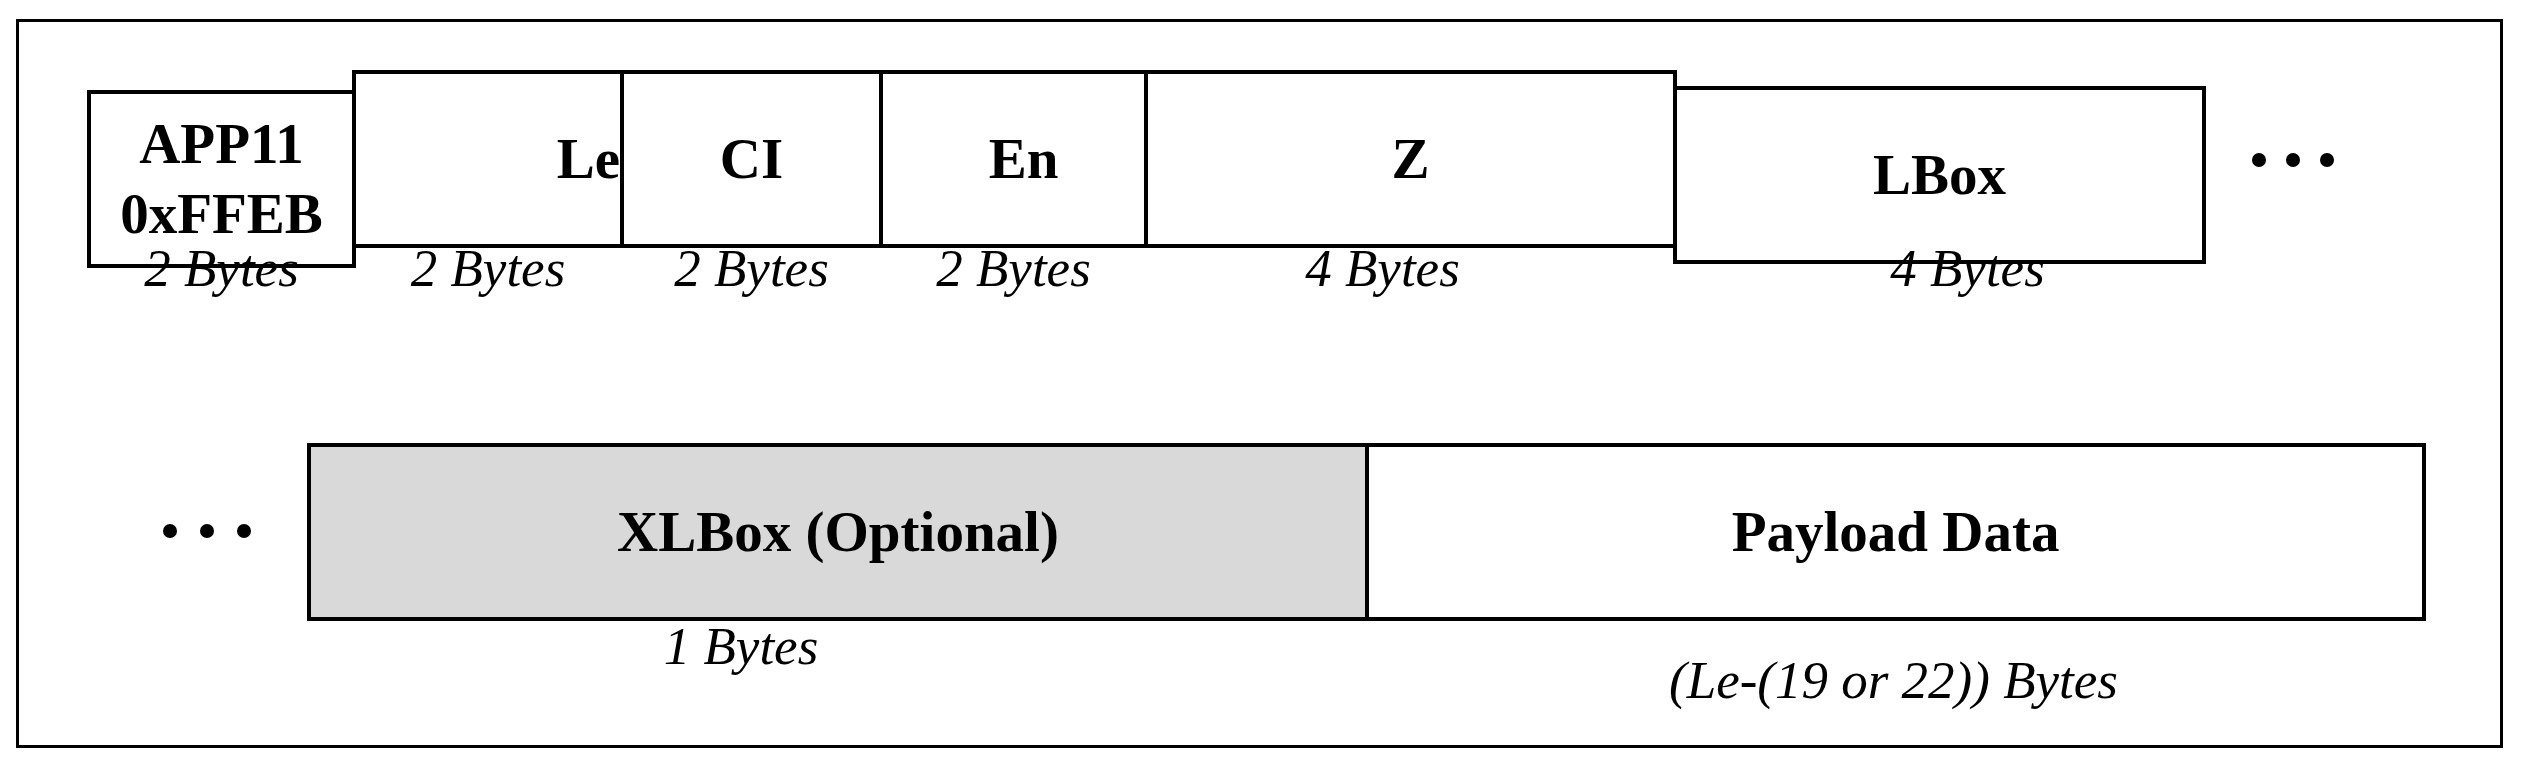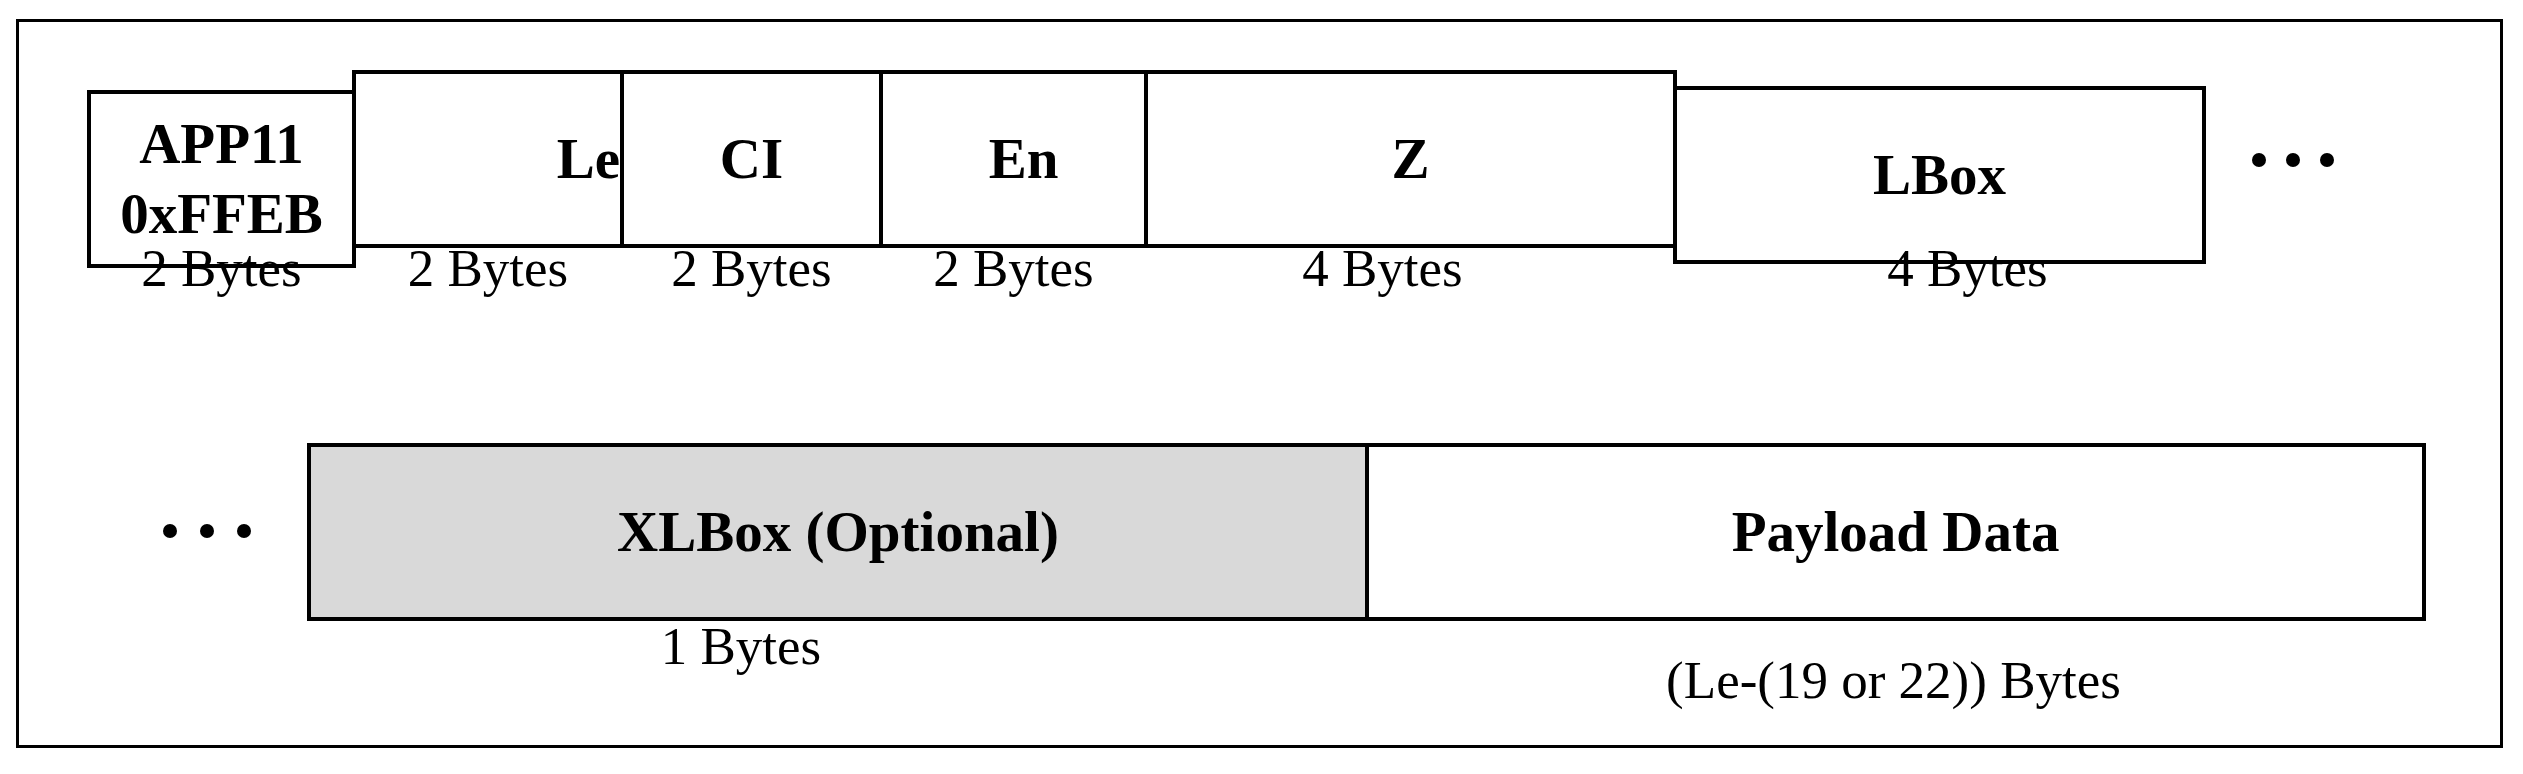--- a/index.html
+++ b/index.html
@@ -18,21 +18,21 @@
   .b-app11 {left:87px;  top:70px; width:269px; height:178px;margin-top:20px;}
   .b-le    {left:352px; top:70px; width:272px; height:178px;align-items:flex-end;}
   .b-ci    {left:620px; top:70px; width:263px; height:178px;align-items:center;}
   .b-en    {left:879px; top:70px; width:269px; height:178px;padding-left:20px;}
   .b-z     {left:1144px;top:70px; width:533px; height:178px;}
   .b-lbox  {left:1673px;top:70px; width:533px; height:178px;margin-top:16px;}
   .b-xlbox {left:307px; top:443px;width:1062px;height:178px;background:#d9d9d9;}
   .b-payload{left:1365px;top:443px;width:1061px;height:178px;}
 
   
-  .size-label{position:absolute;font-size:53px;line-height:1.15;text-align:center;font-weight:normal;}
+  .size-label{position:absolute;font-size:53px;line-height:1.15;text-align:center;font-weight:normal;font-style:italic;}
   .s-app11 {left:87px;  top:238px;width:269px;}
   .s-le    {left:352px; top:238px;width:272px;}
   .s-ci    {left:620px; top:238px;width:263px;}
   .s-en    {left:879px; top:238px;width:269px;}
   .s-z     {left:1116px;top:238px;width:533px;}
   .s-lbox  {left:1701px;top:238px;width:533px;}
   .s-xlbox {left:210px; top:616px;width:1062px;}
   .s-payload{left:1363px;top:650px;width:1061px;}
 
   

